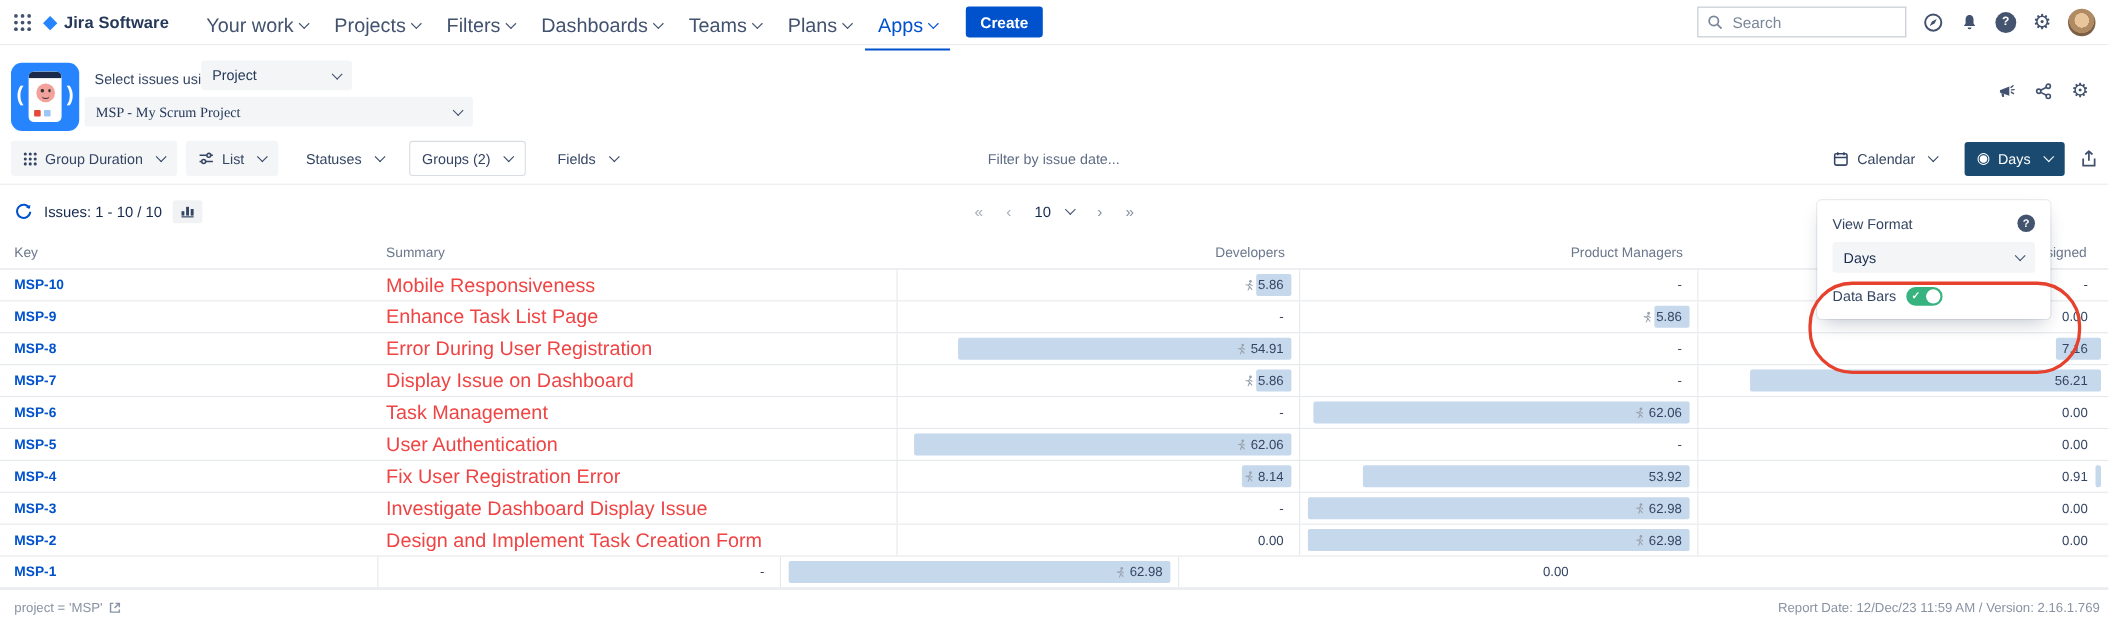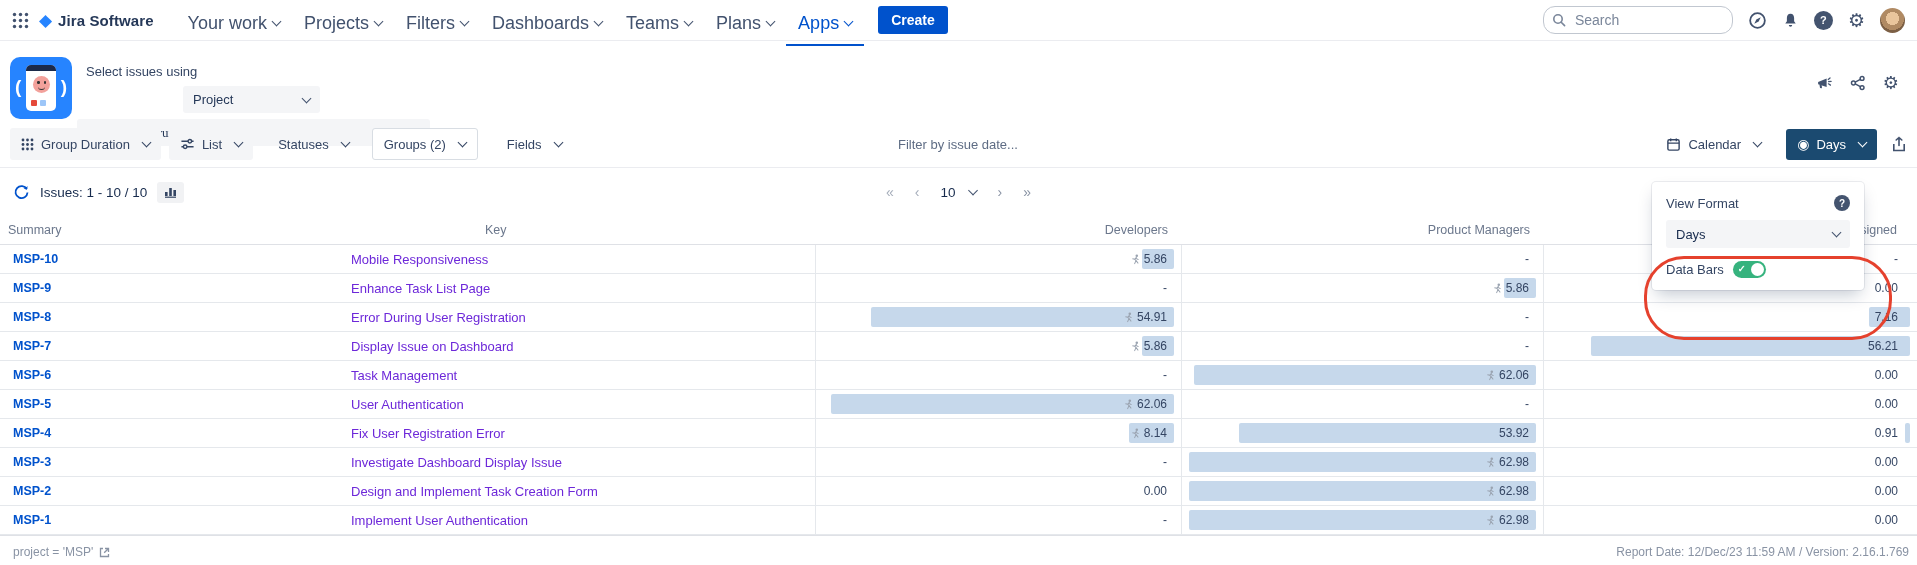--- a/index.html
+++ b/index.html
@@ -15,21 +15,21 @@
   .logo{display:flex;align-items:center;gap:6px;margin-right:22px;cursor:pointer;}
   .logo .diamond{color:#2684FF;font-size:17px;line-height:1;font-family:"DejaVu Sans",sans-serif;}
   .logo .brand{font-size:15px;font-weight:700;color:#253858;letter-spacing:.1px;}
   .navitems{display:flex;height:40px;}
   .nav-item{display:flex;align-items:center;height:40px;padding:3px 12px;font-size:18px;color:#42526E;cursor:pointer;}
   .nav-item.active{color:#0052CC;box-shadow:inset 0 -2px 0 #0052CC;}
   .btn-create{margin-left:14px;background:#0052CC;color:#fff;border:none;border-radius:3px;
               font-family:inherit;font-size:14px;font-weight:700;padding:6px 13px;cursor:pointer;}
   .nav-right{margin-left:auto;display:flex;align-items:center;gap:15px;}
   .searchbox{display:flex;align-items:center;gap:7px;width:172px;height:26px;border:1.5px solid #C1C7D0;
-             border-radius:12px;padding:0 8px;color:#7A869A;}
+             border-radius:0;padding:0 8px;color:#7A869A;}
   .searchbox input{border:none;outline:none;width:120px;font-family:inherit;font-size:14px;color:#42526E;background:transparent;}
   .searchbox input::placeholder{color:#7A869A;}
   .circle-help{width:19px;height:19px;border-radius:50%;background:#44546F;color:#fff;font-size:11px;font-weight:700;
                display:flex;align-items:center;justify-content:center;cursor:pointer;}
   .gearchar{font-family:"DejaVu Sans",sans-serif;font-size:19px;color:#42526E;line-height:1;cursor:pointer;}
   .avatar{width:25px;height:25px;border-radius:50%;cursor:pointer;overflow:hidden;position:relative;
           background:radial-gradient(circle at 50% 42%,#E9C59C 0 34%,#B08A63 35% 60%,#7C5F44 61% 100%);}
   
   .appheader{position:relative;height:80px;}
   .apptile{position:absolute;left:10px;top:16px;width:62px;height:62px;background:#2684FF;border-radius:10px;cursor:pointer;}
@@ -38,21 +38,21 @@
   .phone{position:absolute;left:16px;top:8px;width:30px;height:46px;background:#fff;border-radius:5px;overflow:hidden;}
   .phone .band{height:6px;background:#1B2A4A;}
   .phone .face{position:absolute;left:7px;top:11px;width:17px;height:17px;border-radius:50%;background:#F2A19B;}
   .phone .eye{position:absolute;top:5px;width:2.5px;height:2.5px;border-radius:50%;background:#333;}
   .phone .eye.l{left:4px;} .phone .eye.r{right:4px;}
   .phone .mouth{position:absolute;left:5px;top:9px;width:7px;height:4px;border-bottom:1.6px solid #333;border-radius:0 0 7px 7px;}
   .phone .sq{position:absolute;bottom:5px;width:6px;height:6px;border-radius:1px;}
   .phone .sq.red{left:5px;background:#E5493A;} .phone .sq.blue{left:14px;background:#9DC6F8;}
   .lbl-select{position:absolute;left:86px;top:23px;font-size:13px;color:#344563;}
   .field{position:absolute;display:flex;align-items:center;background:#F4F5F7;border-radius:3px;height:27px;
-         padding:0 10px;font-size:13px;color:#253858;cursor:pointer;margin-top:31px;}
+         padding:0 10px;font-size:13px;color:#253858;cursor:pointer;}
   .field .chev{margin-left:auto;color:#42526E;}
   .f-project{left:183px;top:14px;width:117px;}
   .f-msp{left:77px;top:47px;width:333px;font-family:Liberation Serif, serif;}
   .appheader-icons{position:absolute;right:18px;top:33px;display:flex;align-items:center;gap:17px;color:#42526E;}
   .appheader-icons > *{cursor:pointer;}
   
   .toolbar{position:relative;height:46px;display:flex;align-items:center;padding:0 10px;border-bottom:1px solid #EBECF0;}
   .tbtn{display:flex;align-items:center;gap:7px;height:32px;padding:0 11px;background:#F4F5F7;border-radius:3px;
         font-size:13px;color:#344563;cursor:pointer;}
   .tbtn.plain{background:transparent;}
@@ -76,21 +76,21 @@
   .thead{display:flex;height:28px;align-items:center;color:#6B778C;font-size:12.5px;border-bottom:1px solid #DFE1E6;}
   .trow{display:flex;height:28px;align-items:center;border-bottom:1px solid #E5E8EC;}
   .td{box-sizing:border-box;height:100%;display:flex;align-items:center;}
   .c0{width:343px;padding-left:13px;}
   .c1{width:472px;padding-left:8px;}
   .c2{width:366px;} .c3{width:362px;} .c4{width:374px;}
   .num{position:relative;border-left:1px solid #E5E8EC;}
   .thead .num{border-left:none;justify-content:flex-end;}
   .thead .c2,.thead .c3{padding-right:13px;} .thead .c4{padding-right:20px;}
   .col-key{color:#0052CC;font-weight:700;font-size:12.5px;cursor:pointer;}
-  .col-summary{color:#6d28d9;font-size:13px;cursor:pointer;}
+  .col-summary{color:#ef4444;font-size:18px;cursor:pointer;}
   .bar{position:absolute;right:7px;top:4px;height:20px;background:#C6D8EB;border-radius:2px;}
   .val{position:absolute;right:14px;top:0;height:100%;display:flex;align-items:center;gap:3px;
        font-size:12px;color:#344563;z-index:2;}
   .c4 .val{right:19px;}
   
   .pagefooter{height:32px;display:flex;align-items:center;padding:0 8px 0 13px;border-top:1px solid #DFE1E6;
               color:#8993A4;font-size:12px;}
   .jql{display:flex;align-items:center;gap:6px;}
   .reportinfo{margin-left:auto;}
   
@@ -328,22 +328,22 @@
         <span>10</span>
           <i class="chev"></i>
       </span>
       <span class="nav2">›</span>
       <span class="nav2">»</span>
     </div>
   </section>
 
   <section class="tablewrap">
     <div class="thead">
+      <div class="td c0">Key</div>
       <div class="td c1">Summary</div>
-      <div class="td c0">Key</div>
       <div class="td c2 num">Developers</div>
       <div class="td c3 num">Product Managers</div>
       <div class="td c4 num">Unassigned</div>
     </div>
     <div>
         <div class="trow">
           <div class="td c0 col-key">MSP-10</div>
           <div class="td c1 col-summary">Mobile Responsiveness</div>
           <div class="td c2 num">
             <div class="bar" style="width: 32.4px;"></div>
@@ -557,21 +557,20 @@
             </div>
           </div>
           <div class="td c4 num">
             <div class="val">
               <span>0.00</span>
             </div>
           </div>
         </div>
         <div class="trow">
           <div class="td c0 col-key">MSP-1</div>
-          <div class="td c1 col-summary">Implement User Authentication</div>
           <div class="td c2 num">
             <div class="val">
               <span>-</span>
             </div>
           </div>
           <div class="td c3 num">
             <div class="bar" style="width: 347px;"></div>
             <div class="val">
               <svg width="11" height="11" viewBox="0 0 12 12">
                 <circle cx="7.4" cy="1.9" r="1.4" fill="#9AA3B0"></circle>

